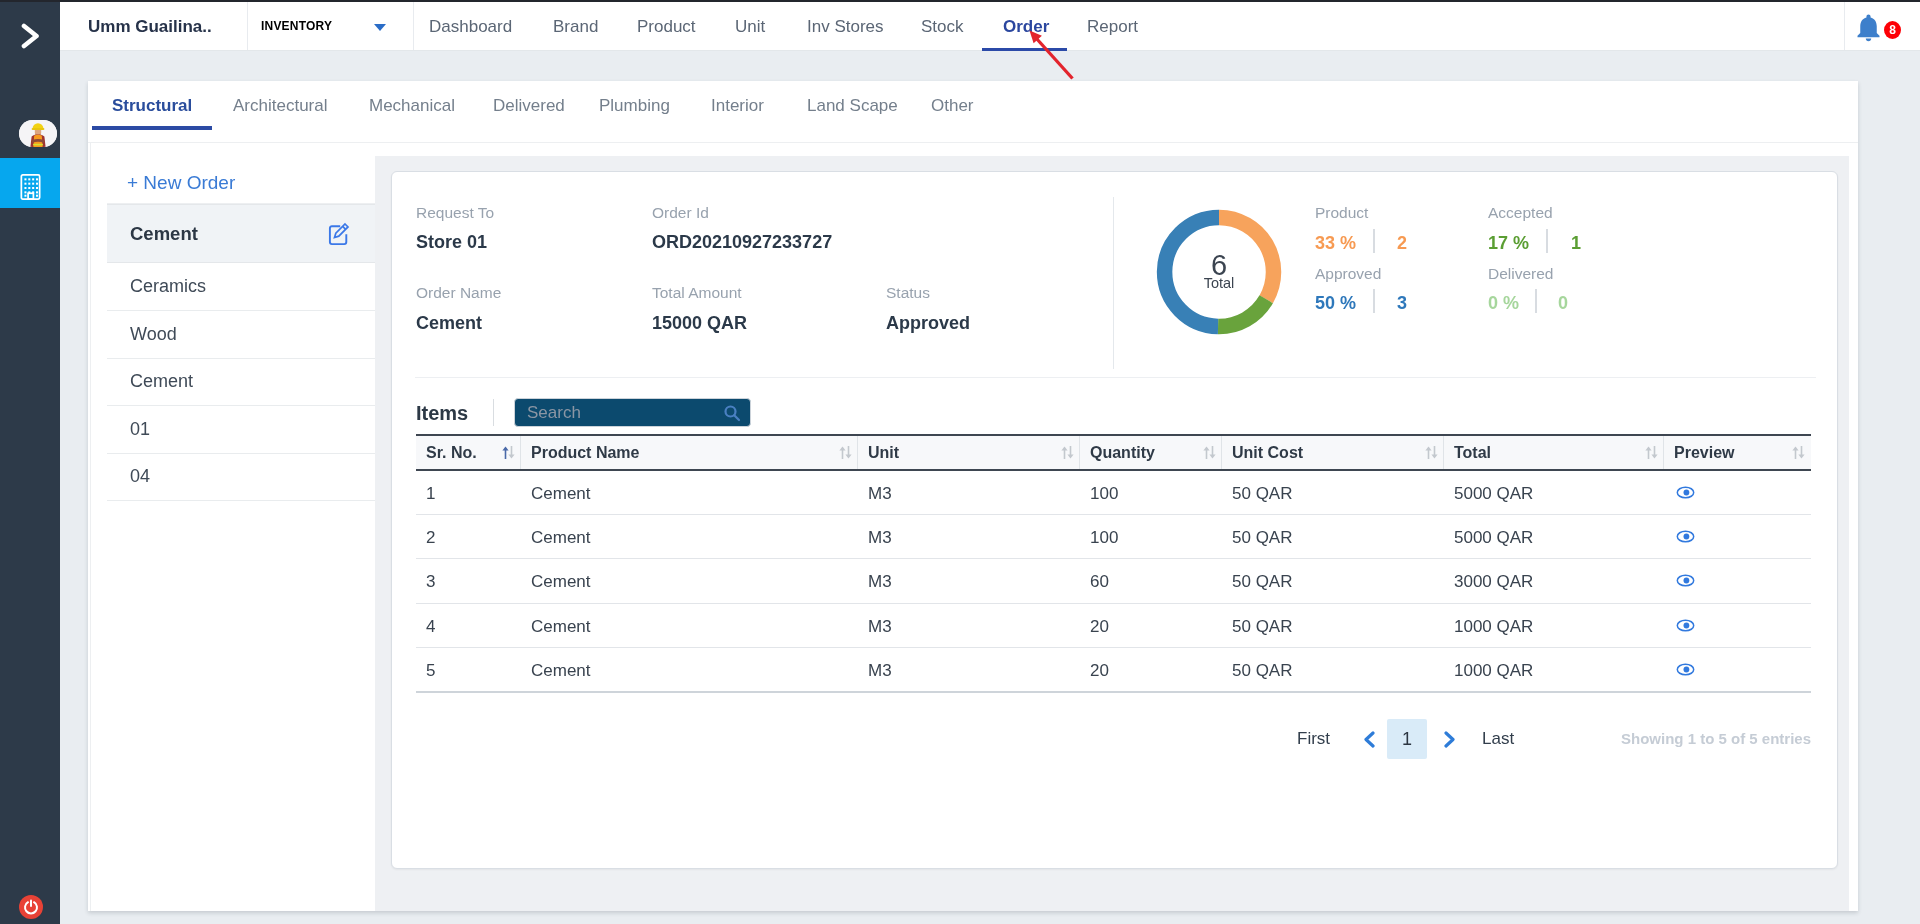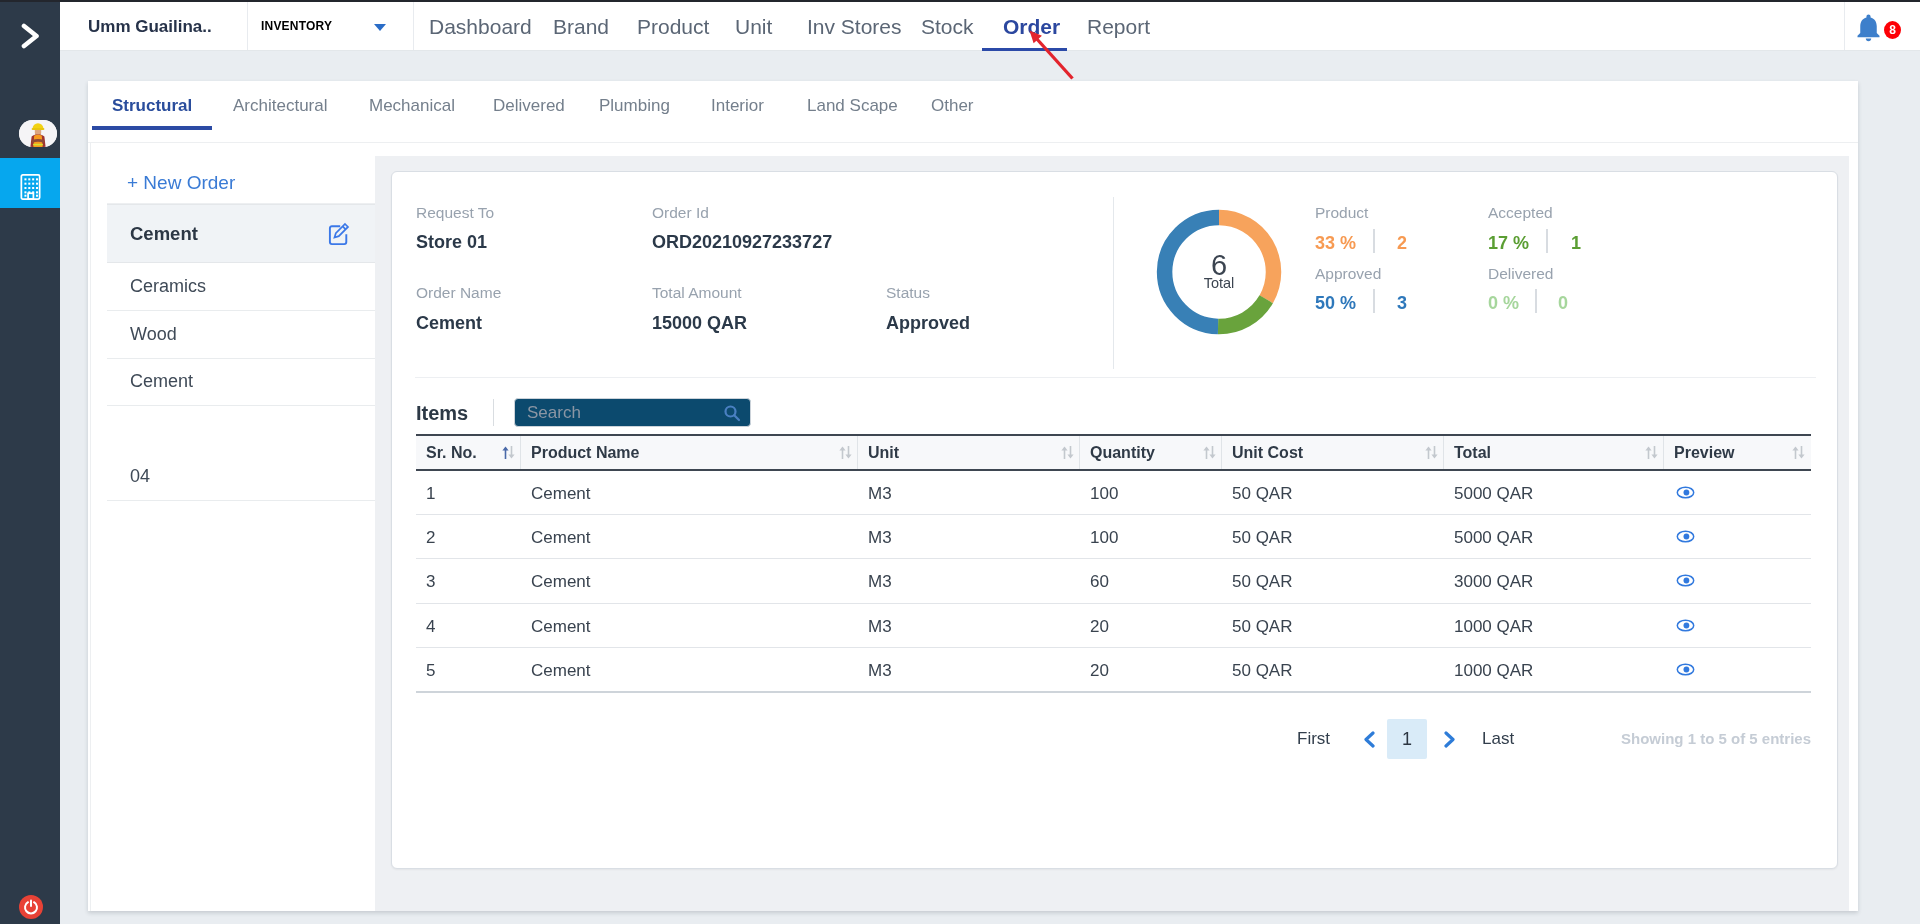--- a/index.html
+++ b/index.html
@@ -27,21 +27,21 @@
   <div class="abs nav" style="left:861px;top:0;">Stock</div>
   <div class="abs nav" style="left:943px;top:0;font-weight:bold;color:#2b479f;">Order</div>
   <div class="abs nav" style="left:1027px;top:0;">Report</div>
   <div class="abs" style="left:1784px;top:0;width:1px;height:48px;background:#e8ebef;"></div>
 
   <svg class="abs" style="left:1792px;top:9px;" width="33" height="33" viewBox="0 0 24 24">
     <path fill="#3d7fcb" d="M12 22c1.1 0 2-.9 2-2h-4c0 1.1.9 2 2 2zm6-6v-5c0-3.07-1.63-5.64-4.5-6.32V4c0-.83-.67-1.5-1.5-1.5s-1.5.67-1.5 1.5v.68C7.64 5.36 6 7.92 6 11v5l-2 2v1h16v-1l-2-2z"></path>
   </svg>
   <div class="abs" style="left:1824px;top:19px;width:17px;height:18px;border-radius:50%;background:#fd0006;color:#fff;font-size:12px;font-weight:bold;text-align:center;line-height:18px;">8</div>
 </div>
-<style>.nav{height:49px;line-height:49px;font-size:21px;color:#5b6675;}</style>
+<style>.nav{height:49px;line-height:49px;font-size:17px;color:#5b6675;}</style>
 
 <div class="abs" style="left:982px;top:48px;width:85px;height:3px;background:#2b4aa8;"></div>
 
 <div class="abs" style="left:0;top:2px;width:60px;height:922px;background:#2d3a49;">
   <svg class="abs" style="left:21px;top:21px;" width="18" height="26" viewBox="0 0 18 26">
     <polyline points="3,3 15.5,13 3,23" fill="none" stroke="#fff" stroke-width="4.6" stroke-linecap="round" stroke-linejoin="round"></polyline>
   </svg>
 
   <div class="abs" style="left:18.5px;top:118px;width:38px;height:27px;border-radius:13.5px;background:#f5f4f6;overflow:hidden;">
     <svg width="38" height="27" viewBox="0 0 38 27">
@@ -119,20 +119,21 @@
         <path d="M20.3 12.2 v7.9 a2 2 0 0 1 -2 2 h-12.4 a2 2 0 0 1 -2-2 v-13.9 a2 2 0 0 1 2-2 h8.3"></path>
         <g transform="translate(14.5,9.5) rotate(45)" stroke-width="1.7">
           <path d="M-2.1,-8.5 H2.1 V4.5 L0,8.5 L-2.1,4.5 Z"></path>
           <path d="M-2.1,-5.2 H2.1"></path>
         </g>
       </svg>
     </div>
     <div class="abs lrow" style="top:120px;">Ceramics</div>
     <div class="abs lrow" style="top:168px;">Wood</div>
     <div class="abs lrow" style="top:215px;">Cement</div>
+    <div class="abs lrow" style="top:263px;">01</div>
     <div class="abs lrow" style="top:310px;">04</div>
   </div>
 
   <div class="abs" style="left:287px;top:75px;width:1474px;height:755px;background:#eef0f3;"></div>
 
   <div class="abs" style="left:303px;top:90px;width:1447px;height:698px;background:#fff;border:1px solid #d9dee4;border-radius:6px;box-shadow:0 1px 2px rgba(0,0,0,.05);">
     <div class="abs lbl" style="left:24px;top:31px;">Request To</div>
     <div class="abs val" style="left:24px;top:60px;">Store 01</div>
     <div class="abs lbl" style="left:260px;top:31px;">Order Id</div>
     <div class="abs val" style="left:260px;top:60px;">ORD20210927233727</div>

